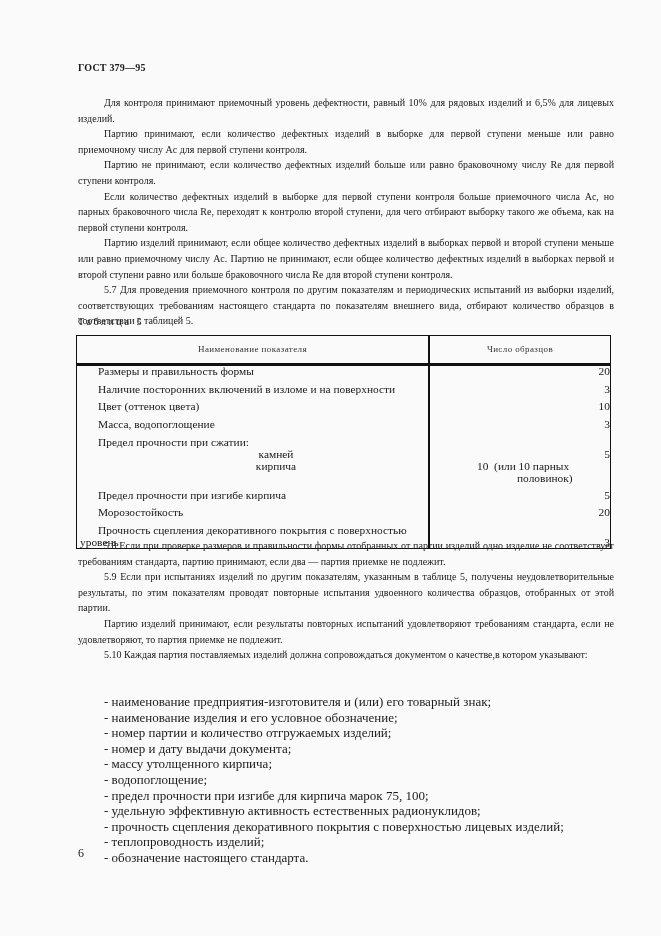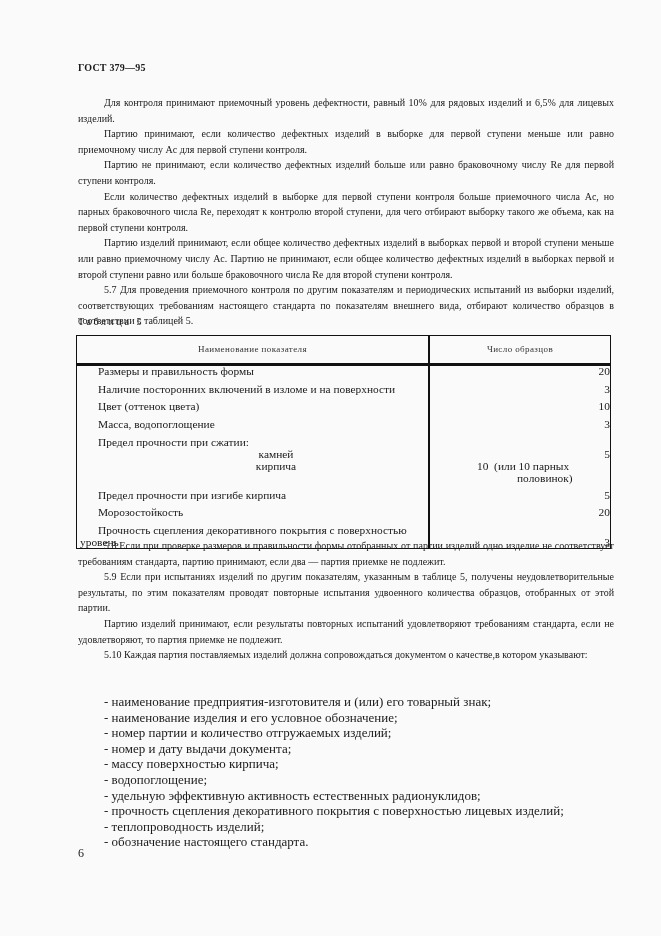--- a/index.html
+++ b/index.html
@@ -136,21 +136,22 @@
   <p>5.9 Если при испытаниях изделий по другим показателям, указанным в таблице 5, получены неудовлетворительные результаты, по этим показателям проводят повторные испытания удвоенного количества образцов, отобранных от этой партии.</p>
   <p>Партию изделий принимают, если результаты повторных испытаний удовлетворяют требованиям стандарта, если не удовлетворяют, то партия приемке не подлежит.</p>
   <p>5.10 Каждая партия поставляемых изделий должна сопровождаться документом о качестве,в котором указывают:</p>
 </div>
 
 <div class="list">
   <div class="li">- наименование предприятия-изготовителя и (или) его товарный знак;</div>
   <div class="li">- наименование изделия и его условное обозначение;</div>
   <div class="li">- номер партии и количество отгружаемых изделий;</div>
   <div class="li">- номер и дату выдачи документа;</div>
-  <div class="li">- массу поверхностью кирпича;</div>
+  <div class="li">- массу утолщенного кирпича;</div>
   <div class="li">- водопоглощение;</div>
+  <div class="li">- предел прочности при изгибе для кирпича марок 75, 100;</div>
   <div class="li">- удельную эффективную активность естественных радионуклидов;</div>
   <div class="li">- прочность сцепления декоративного покрытия с поверхностью лицевых изделий;</div>
   <div class="li">- теплопроводность изделий;</div>
   <div class="li">- обозначение настоящего стандарта.</div>
 </div>
 
 <div class="page-number">6</div>
 
 </body></html>

